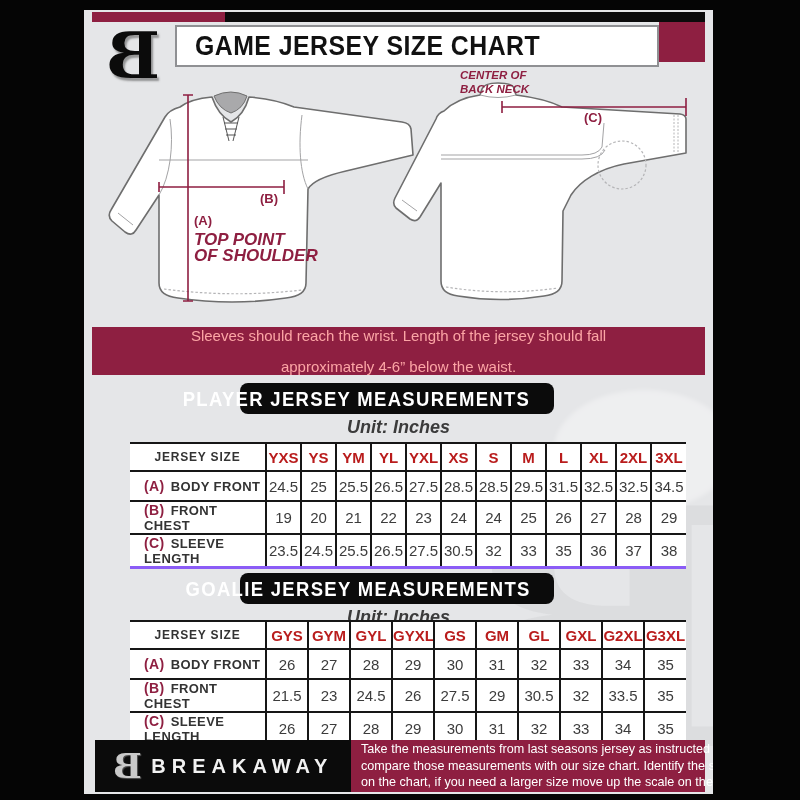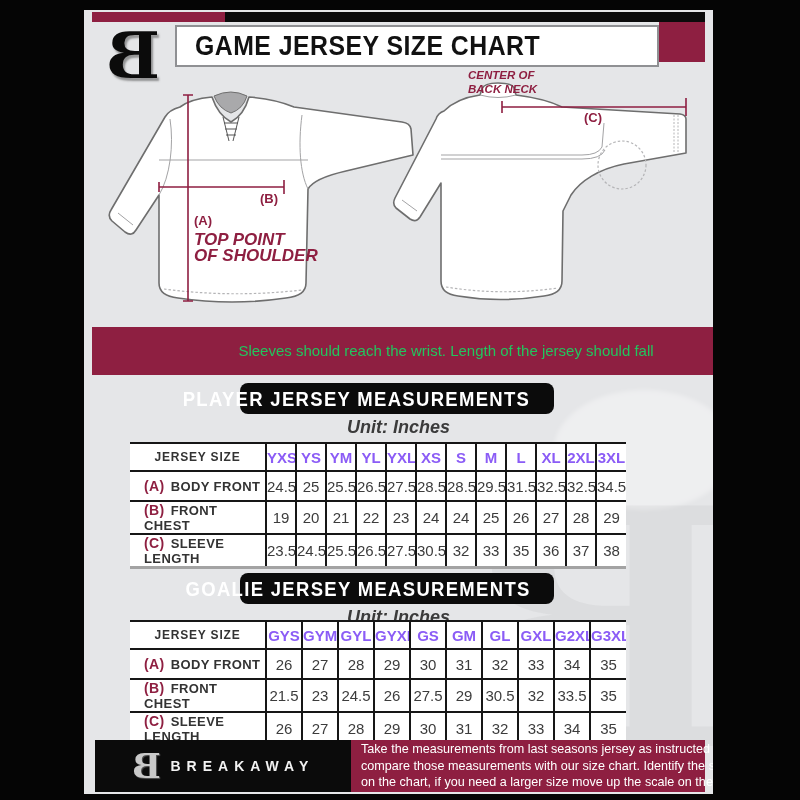--- a/index.html
+++ b/index.html
@@ -15,43 +15,43 @@
   .title-banner .t{font-size:27px;font-weight:bold;color:#111;letter-spacing:0.5px;margin-left:18px;transform:scaleX(0.92);transform-origin:left center;white-space:nowrap;}
   .logo-b{position:absolute;left:22px;top:14px;font-family:"DejaVu Serif",serif;font-weight:bold;font-size:64px;color:#0b0b0b;transform:scaleX(-1);text-shadow:-2px 3px 2px rgba(80,80,80,0.55);line-height:1;}
 
   
   .diagram-svg{position:absolute;left:0;top:55px;}
   .measure-key{position:absolute;color:#8E1F41;font-weight:bold;font-size:13px;}
   .measure-caption{position:absolute;color:#8E1F41;font-weight:bold;font-style:italic;font-size:11.5px;line-height:14px;white-space:nowrap;}
   .measure-caption.a{font-size:17px;line-height:16px;}
 
   
-  .notice{position:absolute;left:8px;top:317px;width:708px;height:48px;background:#8E1F41;color:#22c55e;display:flex;flex-direction:column;justify-content:center;align-items:center;text-align:center;font-size:15px;line-height:20px;gap:11px;}
+  .notice{position:absolute;left:8px;top:317px;width:613px;height:48px;background:#8E1F41;color:#fca5a5;display:flex;flex-direction:column;justify-content:center;align-items:center;text-align:center;font-size:15px;line-height:20px;gap:11px;}
 
   
   .section-title{position:absolute;left:156px;width:314px;height:31px;background:#0B0B0B;border-radius:8px;color:#fff;display:flex;align-items:center;justify-content:flex-end;}
   .section-title .t{font-size:21px;font-weight:bold;letter-spacing:1.5px;transform:scaleX(0.88);white-space:nowrap;}
   .unit-line{position:absolute;left:0;width:629px;text-align:center;font-style:italic;font-weight:bold;font-size:18px;color:#3b3b3b;}
 
   
-  .size-table{position:absolute;left:46px;border-collapse:collapse;table-layout:fixed;width:496px;background:transparent;padding-left:7px;}
+  .size-table{position:absolute;left:46px;border-collapse:collapse;table-layout:fixed;width:556px;background:transparent;padding-left:7px;}
   .size-table th,.size-table td{border:2px solid #161616;background:#fff;text-align:center;padding:0;overflow:hidden;}
   .size-table tr > :first-child{border-left:none;width:135px;}
   .size-table tr > :last-child{border-right:none;}
-  .size-table tr:last-child th,.size-table tr:last-child td{border-bottom:3px solid #a3a3a3;}
-  .size-table th{height:26px;font-size:15px;font-weight:bold;color:#8b5cf6;}
+  .size-table tr:last-child th,.size-table tr:last-child td{border-bottom:3px solid #8b5cf6;}
+  .size-table th{height:26px;font-size:15px;font-weight:bold;color:#b91c1c;}
   .size-table th.corner{font-size:12px;letter-spacing:0.8px;color:#333;}
   .size-table td{height:28px;font-size:15px;color:#3C3C3C;font-weight:normal;}
   .size-table td.rowlabel{text-align:left;padding-left:14px;font-size:13px;font-weight:bold;color:#333;letter-spacing:0.4px;margin-top:48px;}
   .size-table td.rowlabel .rowkey{color:#8E1F41;font-size:14px;font-weight:bold;margin-right:6px;}
 
   
   .footer-black{position:absolute;left:11px;top:730px;width:256px;height:52px;background:#0B0B0B;display:flex;align-items:center;justify-content:center;gap:10px;}
   .footer-logo-b{font-family:"DejaVu Serif",serif;font-weight:bold;font-size:34px;color:#c9c9c9;transform:scaleX(-1);line-height:1;text-shadow:-1px 1px 1px #555;}
-  .footer-brand{color:#f2f2f2;font-size:14px;font-weight:bold;letter-spacing:6px;}
+  .footer-brand{color:#f2f2f2;font-size:20px;font-weight:bold;letter-spacing:6px;}
   .footer-maroon{position:absolute;left:267px;top:730px;width:354px;height:52px;background:#8E1F41;color:#fff;display:flex;flex-direction:column;justify-content:center;padding-left:10px;box-sizing:border-box;}
   .footer-maroon span{font-size:13px;line-height:16.5px;white-space:nowrap;transform:scaleX(0.97);transform-origin:left center;}
 
   
   .watermark{position:absolute;right:-25px;top:455px;font-family:"DejaVu Serif",serif;font-weight:bold;font-size:330px;color:rgba(110,110,118,0.07);transform:scaleX(-1);line-height:1;pointer-events:none;}
   .sheen{position:absolute;left:470px;top:380px;width:180px;height:120px;border-radius:50%;background:rgba(255,255,255,0.35);filter:blur(2px);}
 </style>
 </head>
 <body>
 
@@ -96,28 +96,29 @@
         <path d="M 418,42 L 602,42 M 418,36 L 418,48 M 602,33 L 602,51" stroke="#8E1F41" stroke-width="1.6" fill="none"></path>
       </g>
     </svg>
 
     <div class="measure-key" style="left:110px;top:203px;">(A)</div>
     <div class="measure-caption a" style="left:110px;top:222px;">
       <div>TOP POINT</div>
       <div>OF SHOULDER</div>
     </div>
     <div class="measure-key" style="left:176px;top:181px;">(B)</div>
-    <div class="measure-caption" style="left:384px;top:58px;font-style:italic;">
+    <div class="measure-caption" style="left:376px;top:58px;font-style:italic;">
       <div>CENTER OF</div>
       <div>BACK NECK</div>
     </div>
     <div class="measure-key" style="left:500px;top:100px;">(C)</div>
 
     <div class="notice">
       <span>Sleeves should reach the wrist. Length of the jersey should fall</span>
+      <span>approximately 4-6” below the waist.</span>
     </div>
 
     <div class="section-title" style="top:373px;">
       <span class="t">PLAYER JERSEY MEASUREMENTS</span>
     </div>
     <div class="unit-line" style="top:407px;">Unit: Inches</div>
     <table class="size-table" style="top:432px;">
         <tbody>
           <tr>
             <th class="corner">JERSEY SIZE</th>

